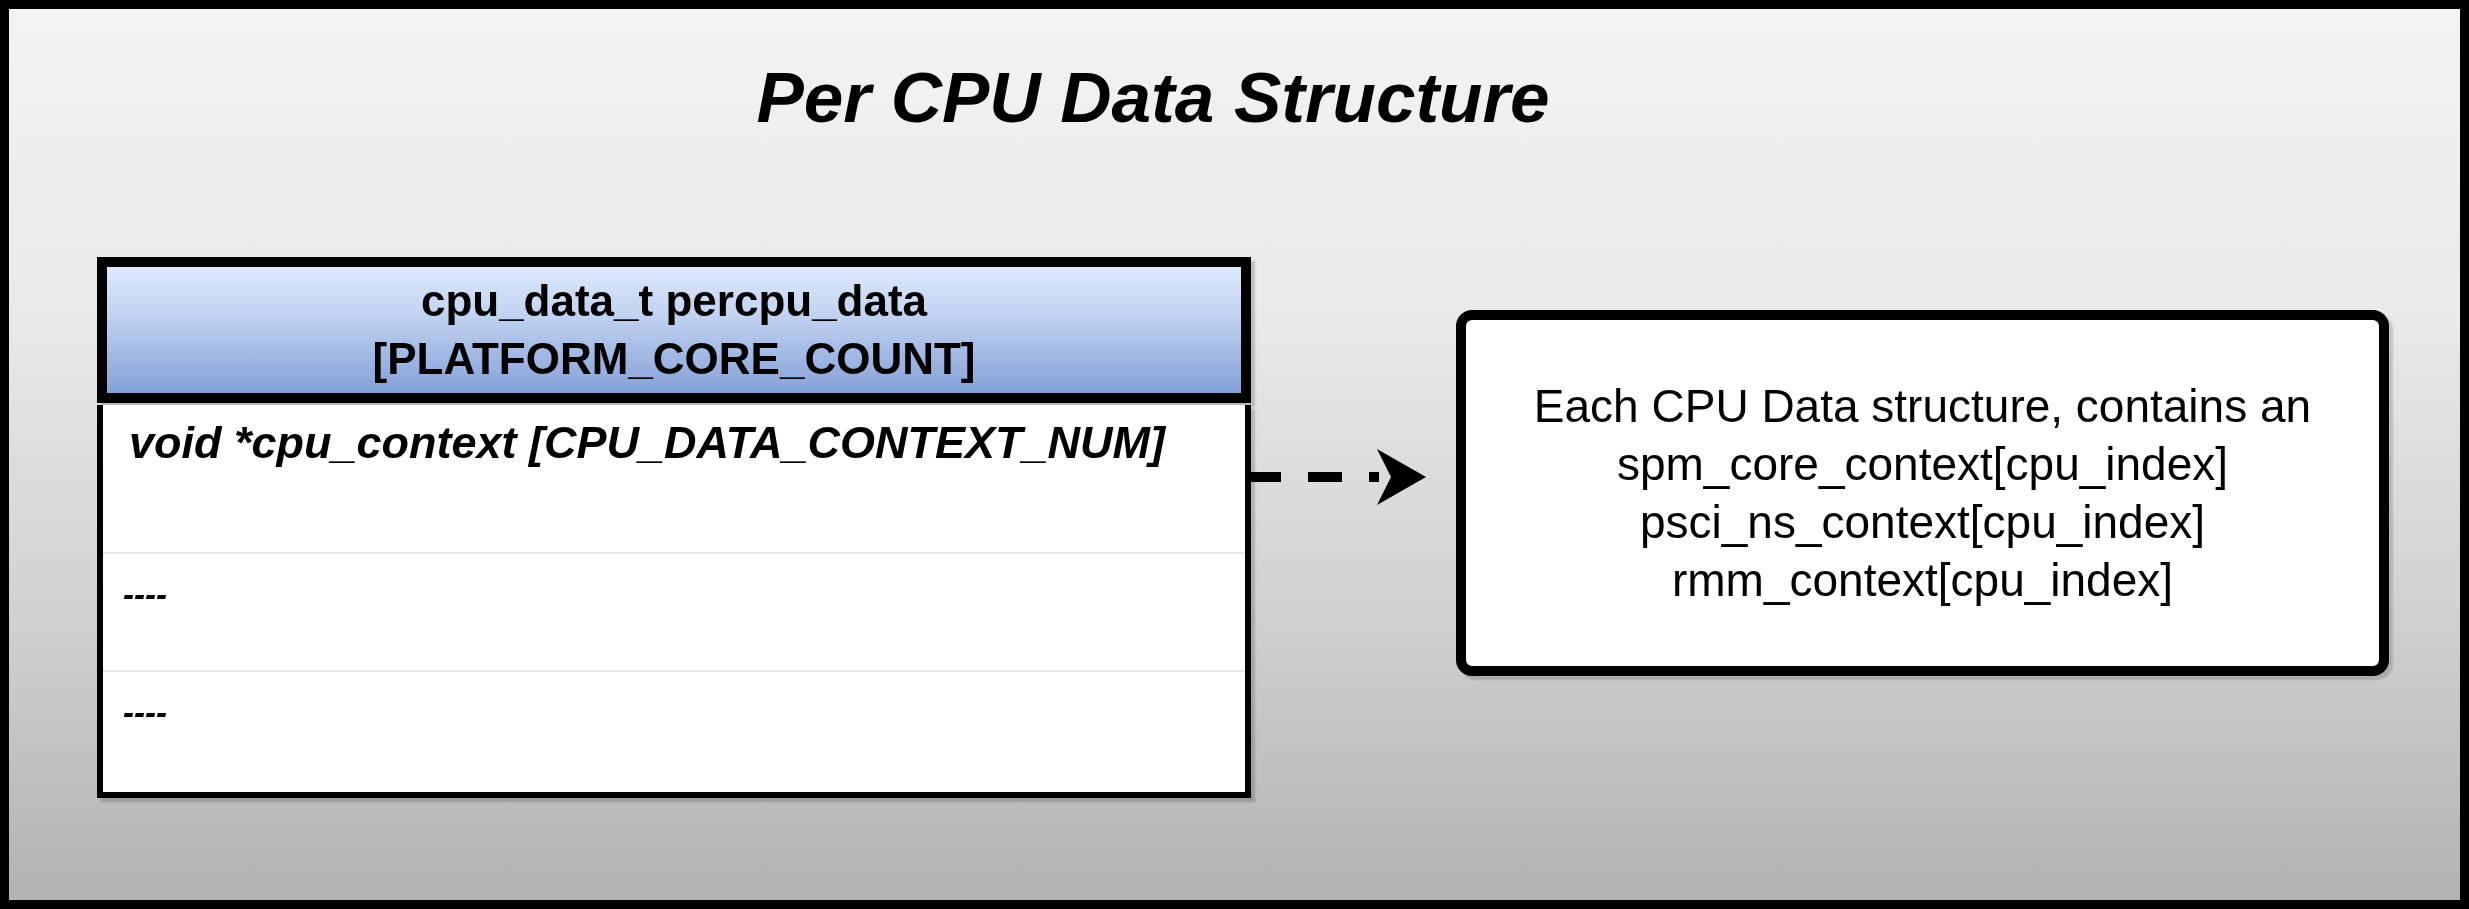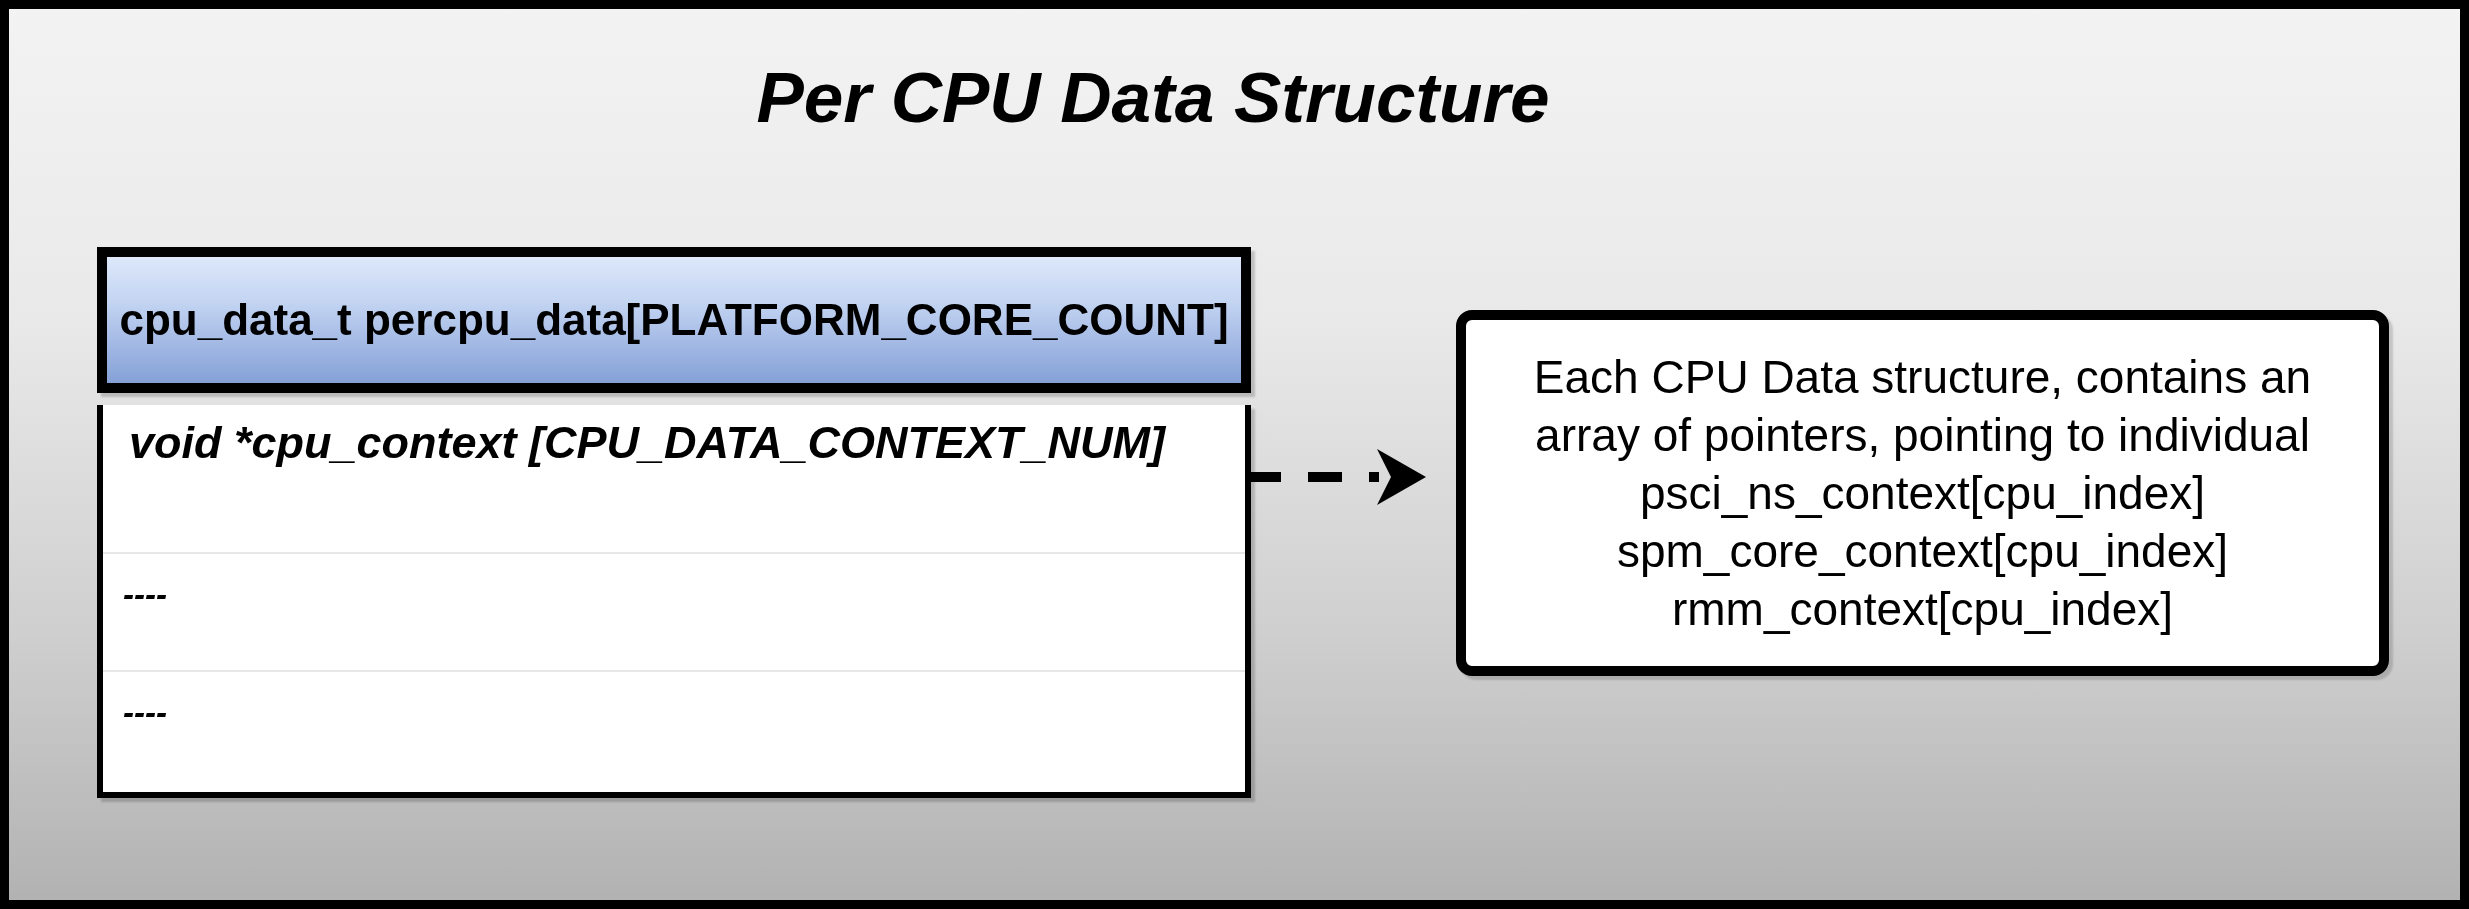--- a/index.html
+++ b/index.html
@@ -29,27 +29,28 @@
     font-weight: bold;
     color: #000;
     letter-spacing: 0px;
     font-style: italic;
   }
 
   
   .struct-header {
     position: absolute;
     left: 88px;
-    top: 238px;
+    top: 248px;
     width: 1154px;
     height: 146px;
     box-sizing: border-box;
     border: 10px solid #000;
     background: linear-gradient(180deg, #dde8fa 0%, #c4d5f2 35%, #9db4e2 75%, #84a1d6 100%);
     display: flex;
+    flex-direction: column;
     align-items: center;
     justify-content: center;
     box-shadow: 4px 4px 2px rgba(0,0,0,0.18);
   }
   .struct-header .hline {
     font-size: 44px;
     font-weight: bold;
     line-height: 58px;
     color: #000;
     text-align: center;
@@ -151,19 +152,18 @@
     <div class="struct-row row-2">----</div>
   </div>
 
   <svg class="connector" viewBox="0 0 215 80" aria-hidden="true">
     <line x1="0" y1="40" x2="132" y2="40" stroke="#000" stroke-width="10" stroke-dasharray="34 27"></line>
     <polygon points="130,12 179,40 130,68 144,40" fill="#000"></polygon>
   </svg>
 
   <div class="callout">
     <div class="cline">Each CPU Data structure, contains an</div>
-    <div class="cline">array of pointers, pointing to individual</div>
+    <div class="cline">spm_core_context[cpu_index]</div>
     <div class="cline">psci_ns_context[cpu_index]</div>
-    <div class="cline">spm_core_context[cpu_index]</div>
     <div class="cline">rmm_context[cpu_index]</div>
   </div>
 
 </div>
 
 </body></html>

